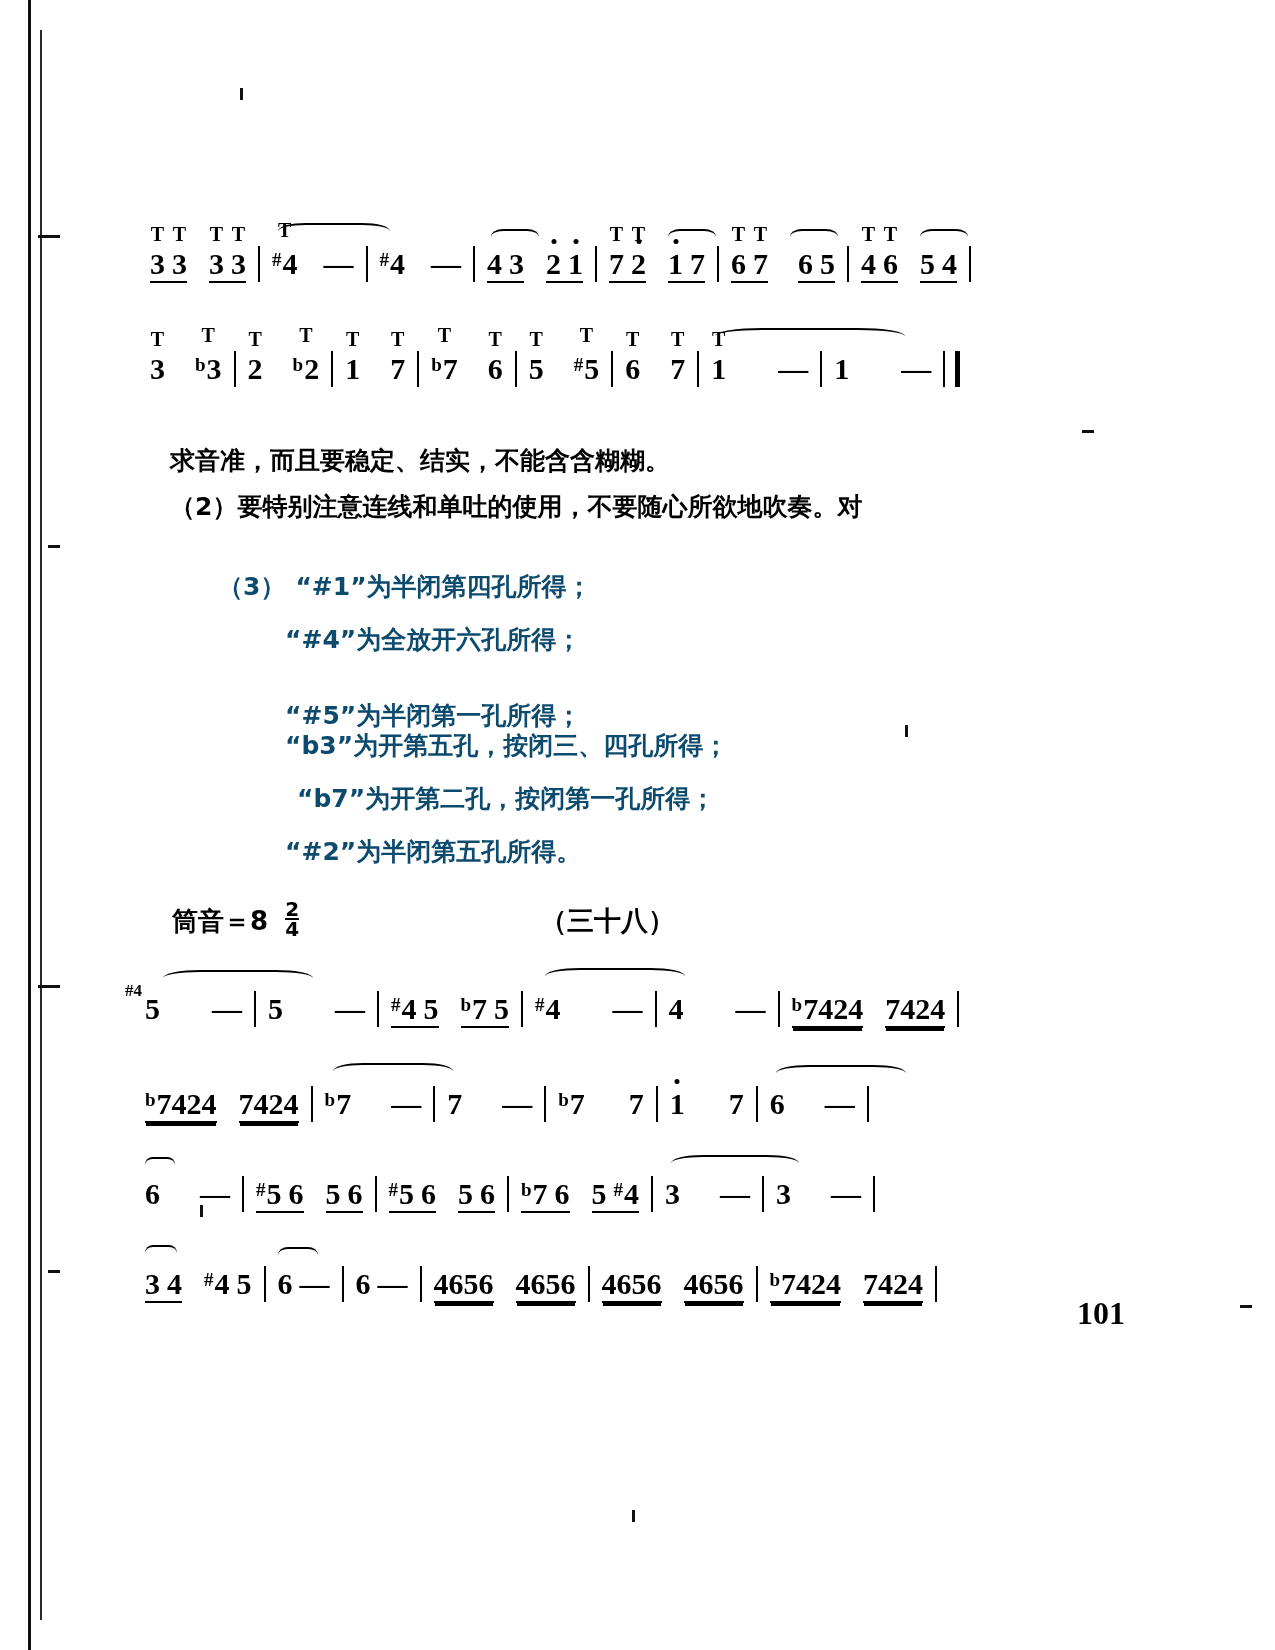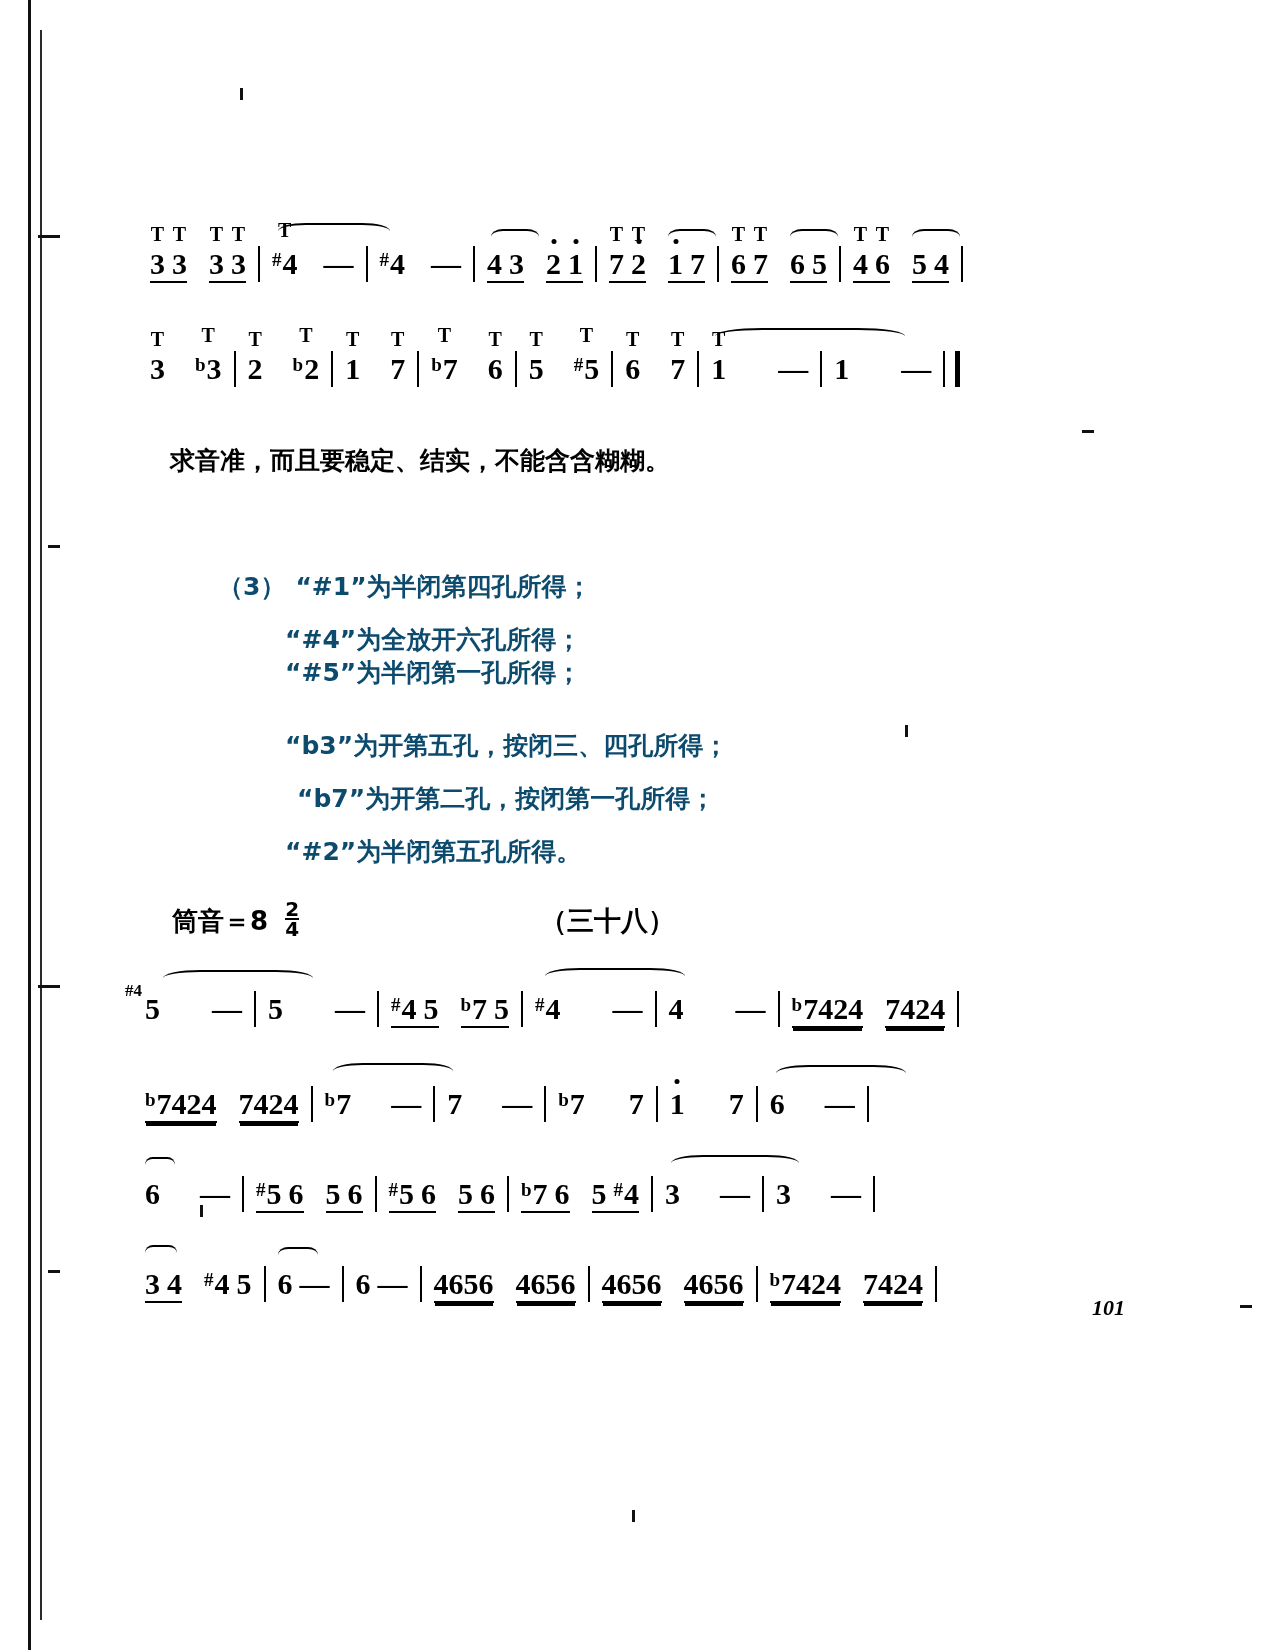--- a/index.html
+++ b/index.html
@@ -169,23 +169,22 @@
     font-family: "DejaVu Sans", sans-serif;
     font-weight: bold;
     font-size: 27px;
   }
 
   .pageno {
     position: absolute;
     right: 150px;
     top: 1295px;
     font-family: "Liberation Serif", serif;
-    font-style: italic;
-    font-weight: bold;
-    font-size: 22px;
+    font-weight: bold;
+    font-size: 32px;
   }
 </style>
 </head>
 <body>
 
 <div class="page">
 
   <div class="scan-edge"></div>
   <div class="scan-edge2"></div>
   <div class="tick" style="left:38px;top:235px;width:22px;height:3px;"></div>
@@ -243,21 +242,21 @@
       </span>
     </span>
     <span class="bar"></span>
     <span class="grp">
       <span class="beam1" style="display:inline-block;">
         <span class="mnote"><span class="tmark">T</span>6</span><span class="sp-s"></span><span class="mnote"><span class="tmark">T</span>7</span>
       </span>
       <span class="sp"></span>
       <span class="grp">
         <span class="slur" style="left:0px; top:-20px; width:48px;"></span>
-        <span class="beam1" style="display:inline-block;">
+        <span class="beam1" style="display:inline-block;margin-left:8px;">
           <span class="mnote">6</span><span class="sp-s"></span><span class="mnote">5</span>
         </span>
       </span>
     </span>
     <span class="bar"></span>
     <span class="grp">
       <span class="beam1" style="display:inline-block;">
         <span class="mnote"><span class="tmark">T</span>4</span><span class="sp-s"></span><span class="mnote"><span class="tmark">T</span>6</span>
       </span>
       <span class="sp"></span>
@@ -296,28 +295,31 @@
     </span>
     <span class="bar"></span>
     <span class="mnote">1</span><span class="sp-l"></span><span class="sp-l"></span><span class="dash">—</span>
     <span class="bar-end"></span>
   </div>
 
   <div class="para" style="left:170px; top:439px; width:910px;">
     <span>求音准，而且要稳定、结实，不能含含糊糊。</span>
   </div>
 
+  <div class="para" style="left:170px; top:485px; width:910px;">
+    <span>（2）</span><span>要特别注意连线和单吐的使用，不要随心所欲地吹奏。对</span>
+  </div>
 
   <div class="item-line" style="left:218px; top:570px;">
     <span>（3）</span><span style="display:inline-block;width:10px;"></span><span>“#1”为半闭第四孔所得；</span>
   </div>
   <div class="item-line" style="left:285px; top:623px;">
     <span>“#4”为全放开六孔所得；</span>
   </div>
-  <div class="item-line" style="left:285px; top:656px;">
+  <div class="item-line" style="left:285px; top:699px;">
     <span>“#5”为半闭第一孔所得；</span>
   </div>
   <div class="item-line" style="left:285px; top:729px;">
     <span>“b3”为开第五孔，按闭三、四孔所得；</span>
   </div>
   <div class="item-line" style="left:297px; top:782px;">
     <span>“b7”为开第二孔，按闭第一孔所得；</span>
   </div>
   <div class="item-line" style="left:285px; top:835px;">
     <span>“#2”为半闭第五孔所得。</span>

